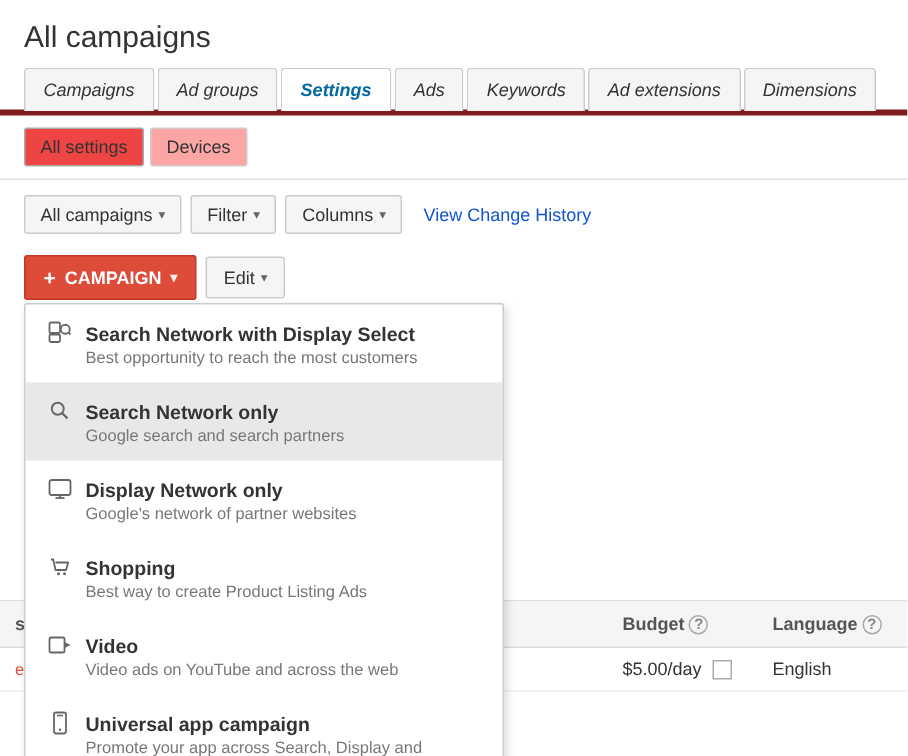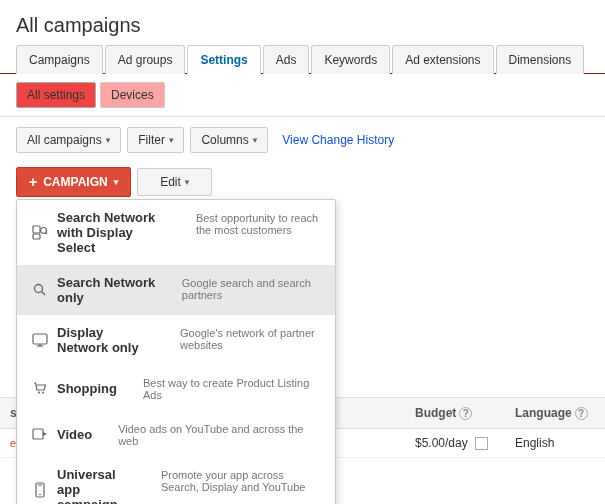--- a/index.html
+++ b/index.html
@@ -17,23 +17,24 @@
     .page-title {
       padding: 14px 16px 8px 16px;
       font-size: 20px;
       font-weight: normal;
       color: #333;
     }
 
     
     .top-tabs {
       display: flex;
-      border-bottom: 1px solid #7f1d1d;
+      border-bottom: 4px solid #7f1d1d;
       padding: 0 16px;
       gap: 2px;
+      font-style: italic;
     }
     .top-tab {
       padding: 7px 12px;
       border: 1px solid #ccc;
       border-bottom: none;
       background: #f5f5f5;
       cursor: pointer;
       color: #333;
       font-size: 12px;
       border-radius: 3px 3px 0 0;
@@ -127,21 +128,21 @@
     .campaign-btn .arrow {
       font-size: 9px;
       color: #fff;
       opacity: 0.9;
     }
 
     .edit-btn {
       display: flex;
       align-items: center;
       gap: 4px;
-      padding: 6px 22px;
+      padding: 6px 11px;
       border: 1px solid #ccc;
       background: #f5f5f5;
       border-radius: 2px;
       cursor: pointer;
       font-size: 12px;
       color: #333;
     }
     .edit-btn .arrow {
       font-size: 9px;
       color: #666;
@@ -155,21 +156,21 @@
       width: 320px;
       background: #fff;
       border: 1px solid #ccc;
       border-radius: 2px;
       box-shadow: 2px 2px 6px rgba(0,0,0,0.15);
       z-index: 100;
     }
 
     .menu-item {
       display: flex;
-      flex-direction: row;
+      flex-direction: column;
       padding: 10px 14px;
       cursor: pointer;
       border-bottom: none;
       justify-content: flex-end;
     }
     .menu-item:hover, .menu-item.highlighted {
       background: #e8e8e8;
     }
     .menu-item-header {
       display: flex;

